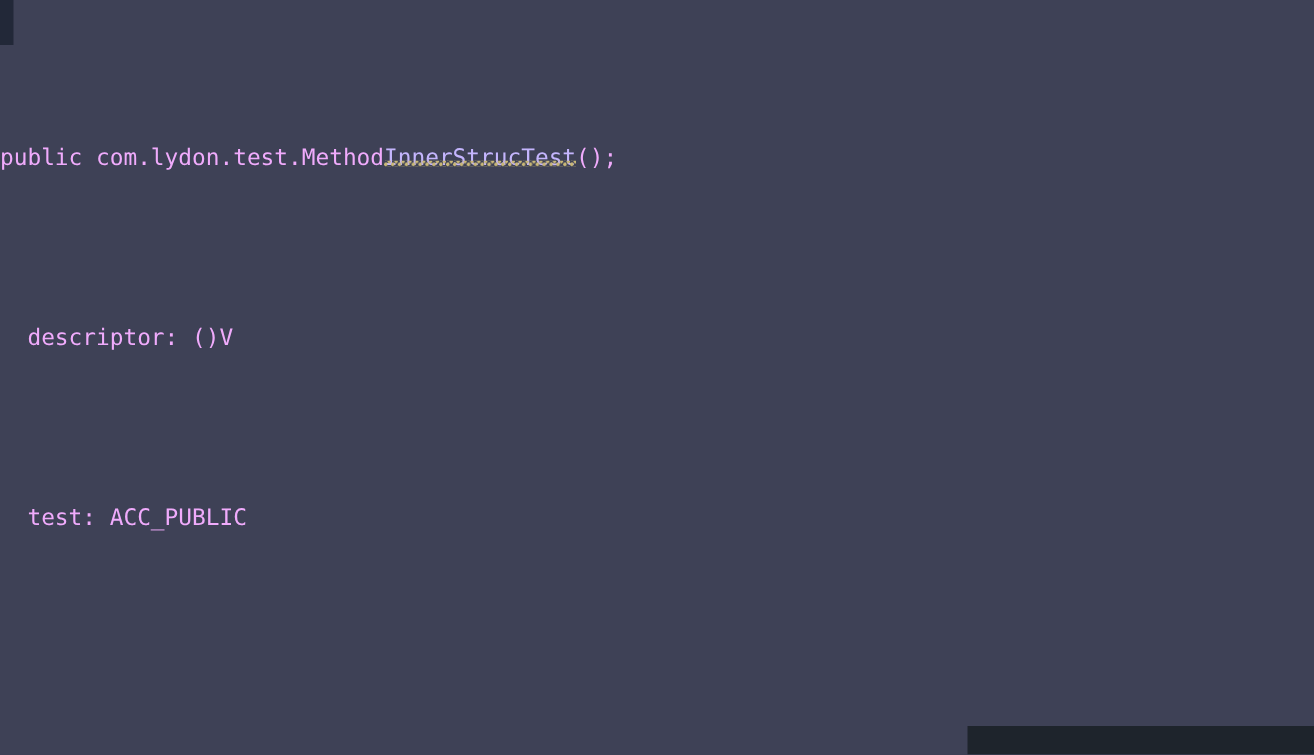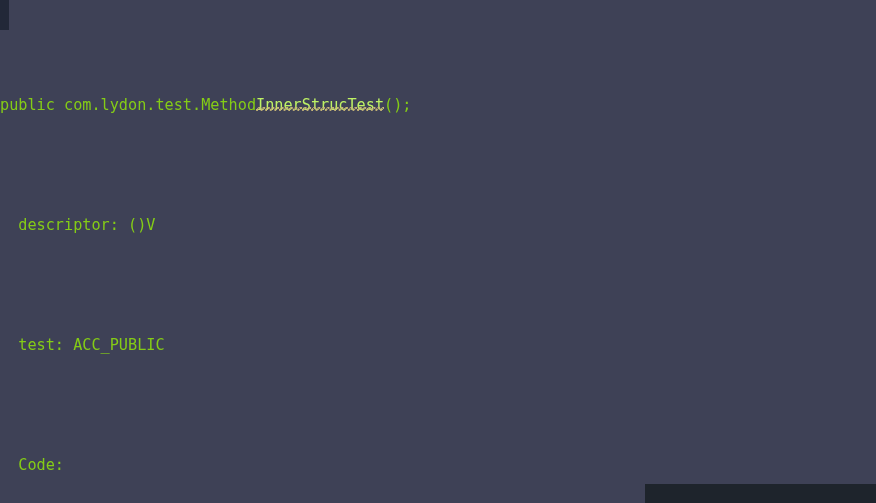--- a/index.html
+++ b/index.html
@@ -56,27 +56,27 @@
   }
 
   .line {
     height: 30px;
     line-height: 30px;
     white-space: pre;
     position: relative;
   }
 
   .code-text {
-    color: #84cc16;
+    color: #f0abfc;
   }
 
   
   .squiggle {
     position: relative;
-    color: #bef264;
+    color: #c4b5fd;
     text-decoration: none;
     margin-top: 34px;
   }
   .squiggle::after {
     content: "";
     position: absolute;
     left: 0;
     right: 0;
     bottom: 3px;
     height: 4px;
@@ -96,21 +96,20 @@
   <div class="corner-block"></div>
 
   <div class="lines">
 
     <div class="line"><span class="code-text">public com.lydon.test.Method</span><span class="squiggle">InnerStrucTest</span><span class="code-text">();</span></div>
 
     <div class="line"><span class="code-text">  descriptor: ()V</span></div>
 
     <div class="line"><span class="code-text">  test: ACC_PUBLIC</span></div>
 
-    <div class="line"><span class="code-text">  Code:</span></div>
 
     
 
     
 
     
 
     
 
     

